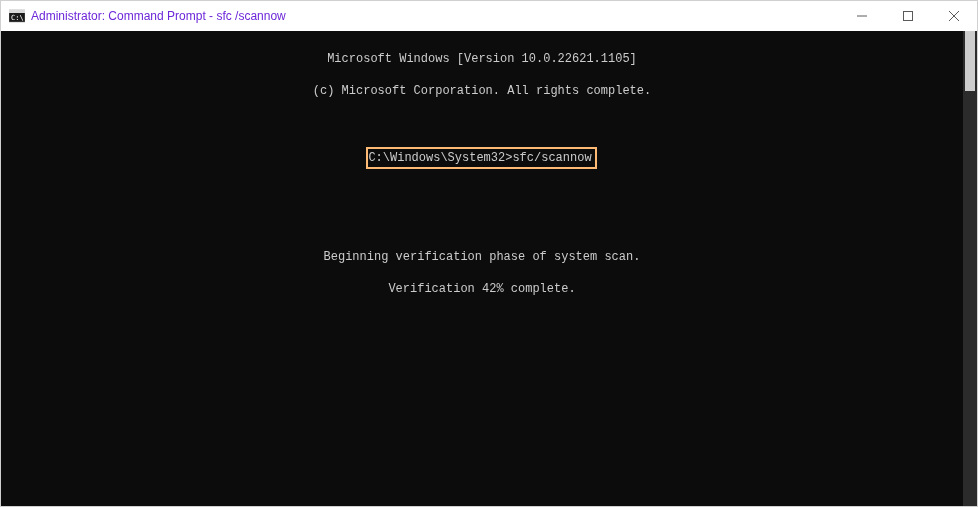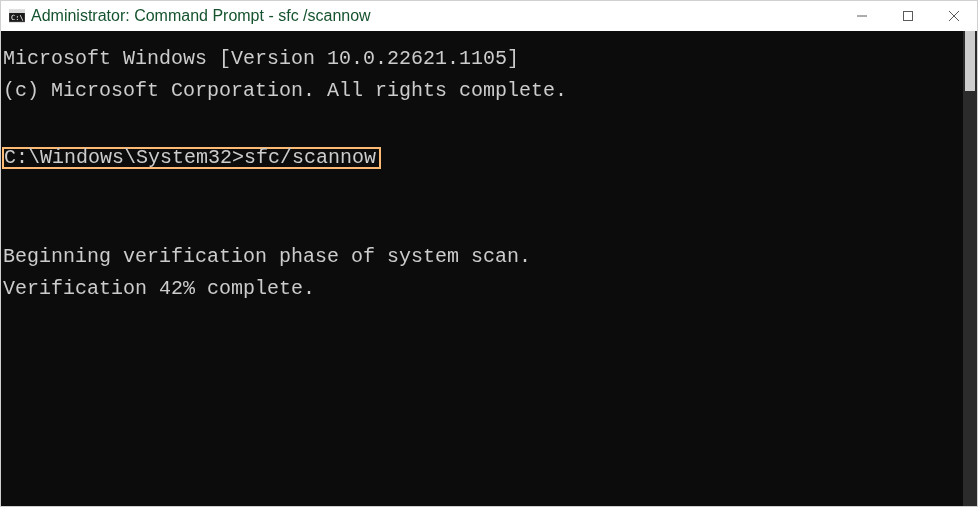--- a/index.html
+++ b/index.html
@@ -34,22 +34,22 @@
       margin-right: 6px;
       display: flex;
       align-items: center;
       justify-content: center;
     }
     .titlebar-icon svg {
       width: 16px;
       height: 16px;
     }
     .titlebar-title {
-      font-size: 16px;
-      color: #14532d;
+      font-size: 12px;
+      color: #6d28d9;
       flex: 1;
     }
     .window-controls {
       display: flex;
       height: 100%;
     }
     .window-control {
       width: 46px;
       height: 30px;
       display: flex;
@@ -61,24 +61,25 @@
     .terminal-area {
       flex: 1;
       background: #0c0c0c;
       position: relative;
       display: flex;
     }
     .terminal-content {
       flex: 1;
       padding: 4px 2px;
       font-family: "Consolas", "Courier New", monospace;
-      font-size: 20px;
+      font-size: 12px;
       line-height: 16px;
       color: #cccccc;
       white-space: pre;
+      text-align: center;
     }
     .terminal-line {
       min-height: 16px;
     }
     .highlighted-line {
       display: inline-block;
       border: 2px solid #fdba74;
       padding: 1px 3px 1px 0;
       margin-left: -1px;
     }

